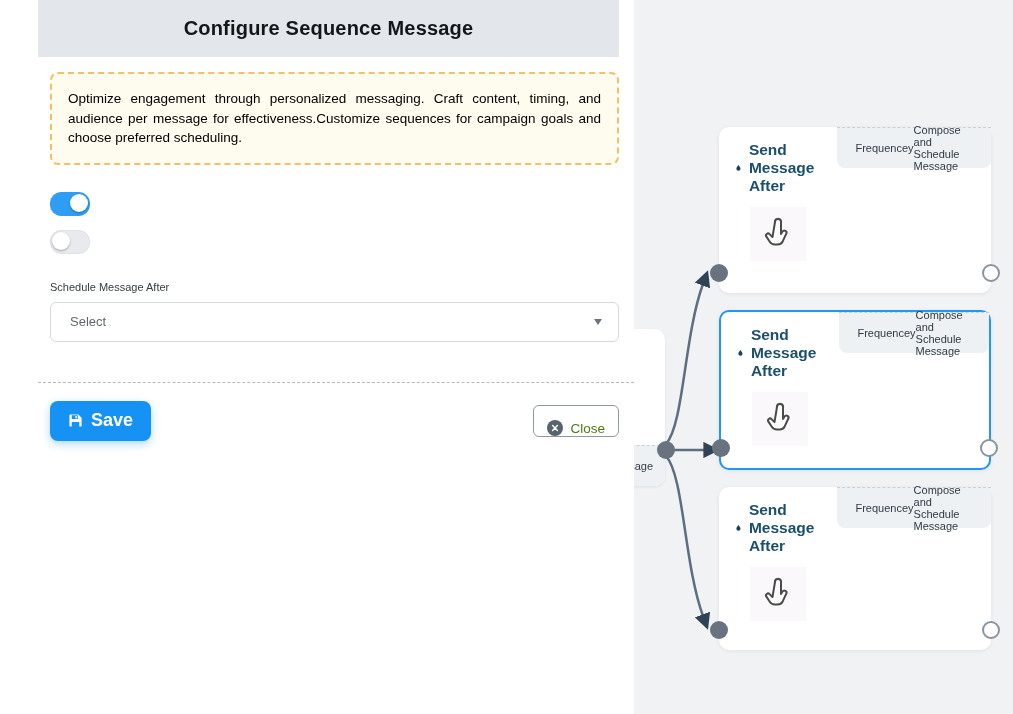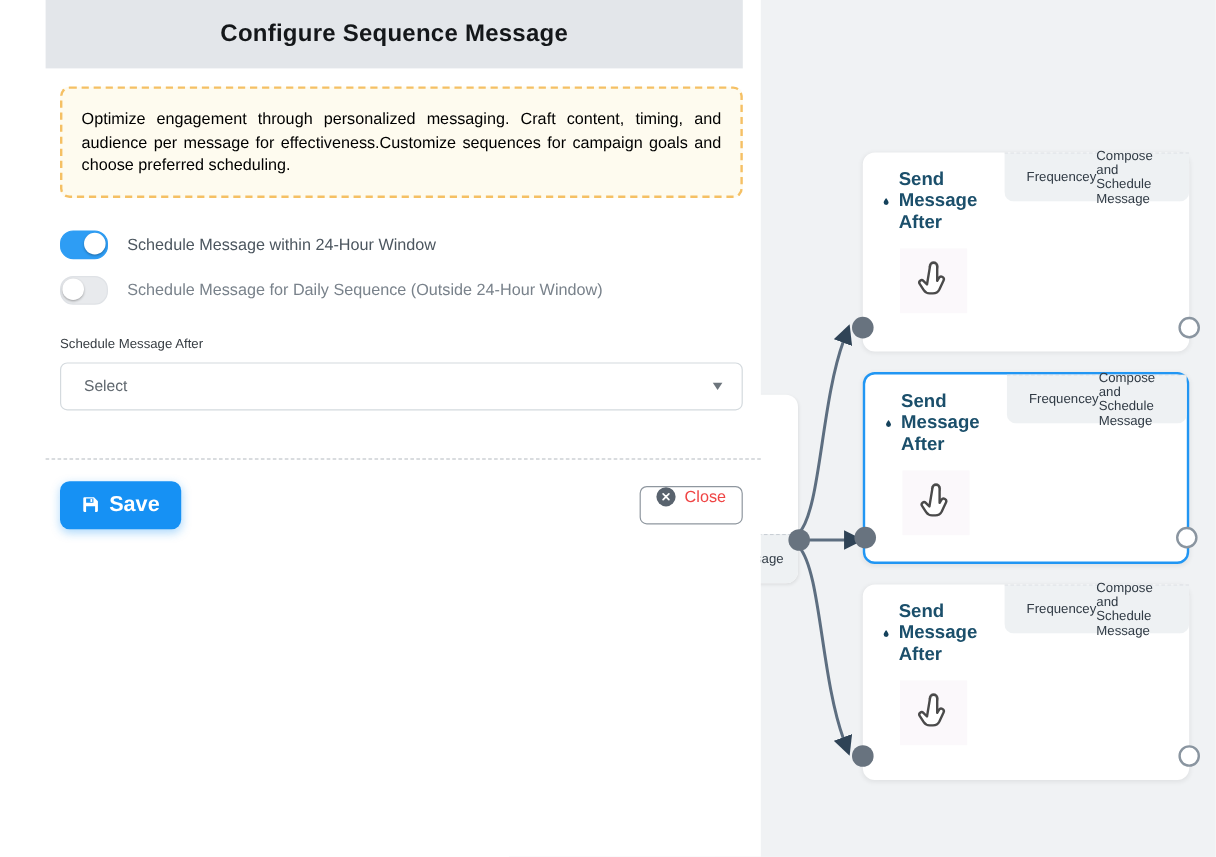--- a/index.html
+++ b/index.html
@@ -32,22 +32,22 @@
   .select-box{height:40px;box-sizing:border-box;border:1px solid #d4dade;border-radius:6px;background:#fff;
               display:flex;align-items:center;justify-content:space-between;padding:0 16px 0 19px;cursor:pointer;}
   .select-value{font-size:13px;color:#60686f;}
   .caret{width:0;height:0;border-left:4.5px solid transparent;border-right:4.5px solid transparent;border-top:6px solid #6d757c;}
 
   .divider-dashed{margin:40px -15px 0 -12px;border-top:1px dashed #b3b9bf;}
   .btn-row{display:flex;align-items:center;justify-content:space-between;padding-top:18px;}
   .btn-save{display:inline-flex;align-items:center;gap:8px;height:40px;padding:0 18px;border:none;border-radius:8px;
             background:#1691f4;color:#fff;font-size:18px;font-weight:bold;cursor:pointer;
             box-shadow:0 3px 8px rgba(22,145,244,.35);font-family:inherit;}
-  .btn-close{display:inline-flex;align-items:flex-start;gap:7px;height:32px;padding:0 13px;border:1px solid #8f979f;
-             border-radius:6px;background:#fff;color:#ef4444;font-size:13.5px;cursor:pointer;font-family:inherit;}
+  .btn-close{display:inline-flex;align-items:flex-end;gap:7px;height:32px;padding:0 13px;border:1px solid #8f979f;
+             border-radius:6px;background:#fff;color:#4d7c0f;font-size:13.5px;cursor:pointer;font-family:inherit;}
   .close-circle{width:16px;height:16px;border-radius:50%;background:#59636e;display:flex;align-items:center;justify-content:center;}
 
   
   .flow-pane{position:absolute;left:596px;top:0;width:417px;height:714px;background:#f0f2f4;overflow:hidden;}
   .edges{position:absolute;left:0;top:0;z-index:2;pointer-events:none;}
 
   .source-node{position:absolute;left:-61px;top:329px;width:130px;height:157px;background:#fff;border-radius:10px;
                box-shadow:0 1px 3px rgba(0,0,0,.08);z-index:1;display:flex;flex-direction:column;justify-content:flex-end;}
   .src-footer{height:40px;border-top:1px dashed #c9cfd5;background:#eef1f3;border-radius:0 0 10px 10px;
               display:flex;align-items:center;justify-content:flex-end;padding-right:12px;font-size:11px;color:#333d47;}
@@ -80,27 +80,25 @@
         <p>Optimize engagement through personalized messaging. Craft content, timing, and audience per message for effectiveness.Customize sequences for campaign goals and choose preferred scheduling.</p>
       </div>
 
 
 
       <div class="toggles">
         <div class="toggle-row">
           <span class="switch on">
               <span class="knob"></span>
             </span>
-          <span class="toggle-label">Schedule Message within 24-Hour Window</span>
         </div>
         <div class="toggle-row muted">
           <span class="switch">
               <span class="knob"></span>
             </span>
-          <span class="toggle-label">Schedule Message for Daily Sequence (Outside 24-Hour Window)</span>
         </div>
       </div>
 
       <div class="field-label">Schedule Message After</div>
       <div class="select-box">
         <span class="select-value">Select</span>
         <span class="caret"></span>
       </div>
 
       <div class="divider-dashed"></div>

